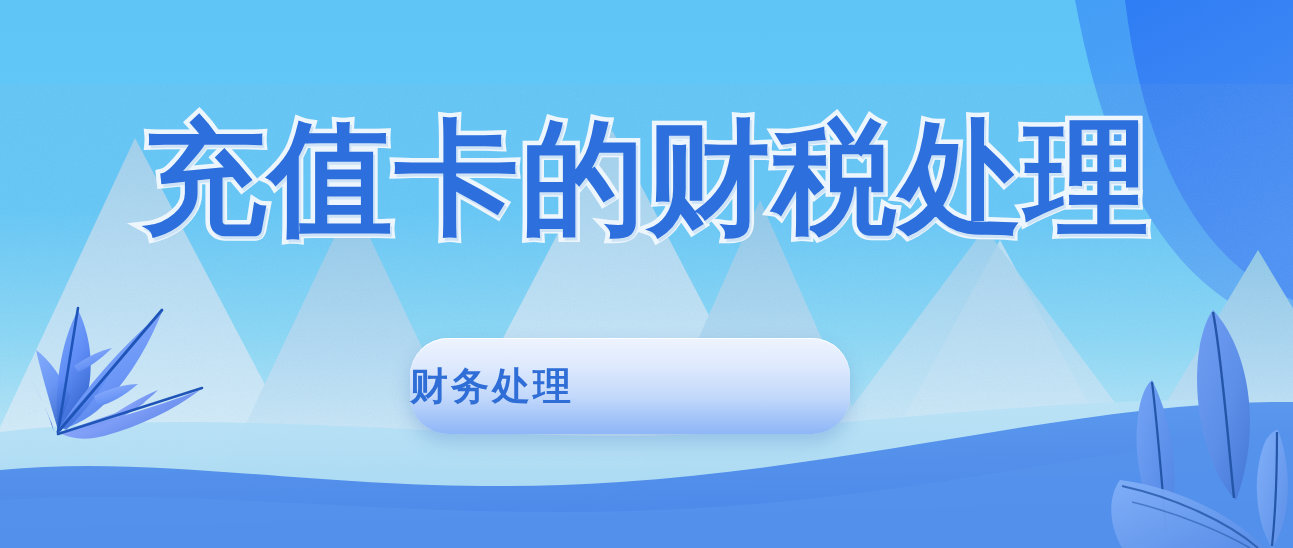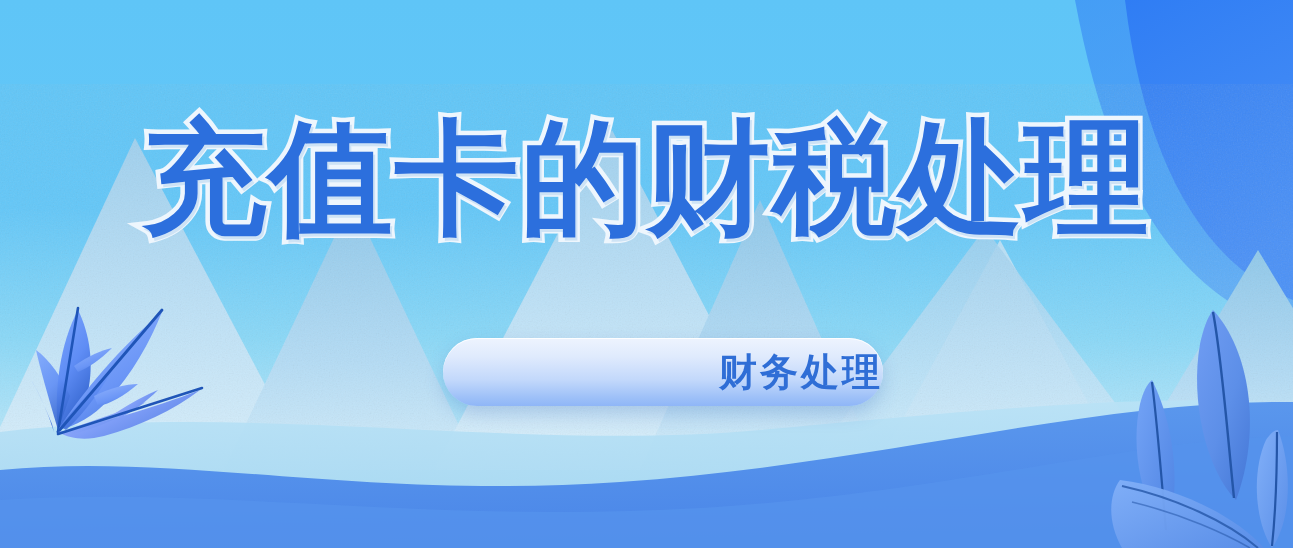--- a/index.html
+++ b/index.html
@@ -54,32 +54,32 @@
     paint-order: stroke fill;
     text-shadow:
        0 0 0 #eef6fd,
        2px 3px 0 rgba(110,170,225,.25);
     white-space: nowrap;
   }
 
   
   .pill {
     position: absolute;
-    left: 443px;
+    left: 410px;
     top: 338px;
     width: 440px;
-    height: 68px;
+    height: 96px;
     border-radius: 38px;
     background: linear-gradient(180deg, #eef4fe 0%, #dfeafd 28%, #c2d8fb 62%, #9dc0f8 88%, #8fb6f7 100%);
     box-shadow:
       0 8px 18px rgba(58,110,190,.26),
       inset 0 1px 0 rgba(255,255,255,.85);
     display: flex;
     align-items: center;
-    justify-content: flex-end;
+    justify-content: flex-start;
   }
   .pill-label {
     font-family: "DejaVu Sans", "Liberation Sans", sans-serif;
     font-size: 38px;
     font-weight: 700;
     letter-spacing: 3px;
     color: #2f6ed6;
     white-space: nowrap;
   }
 

